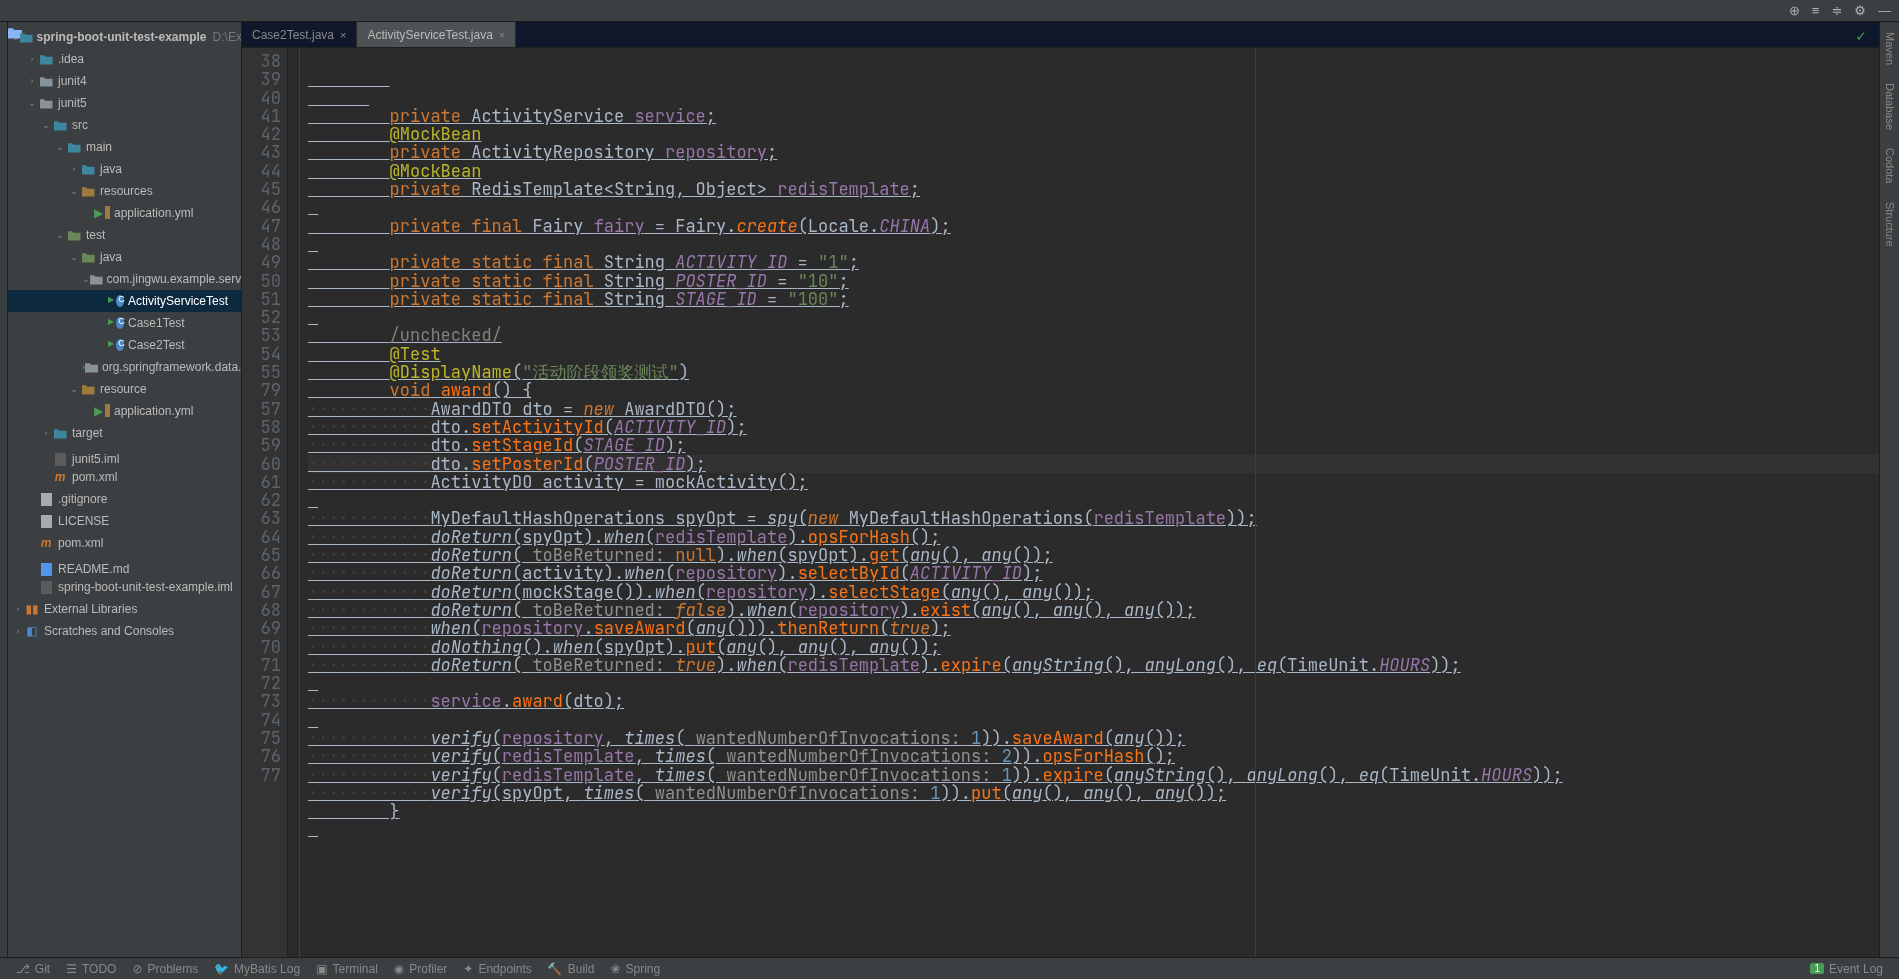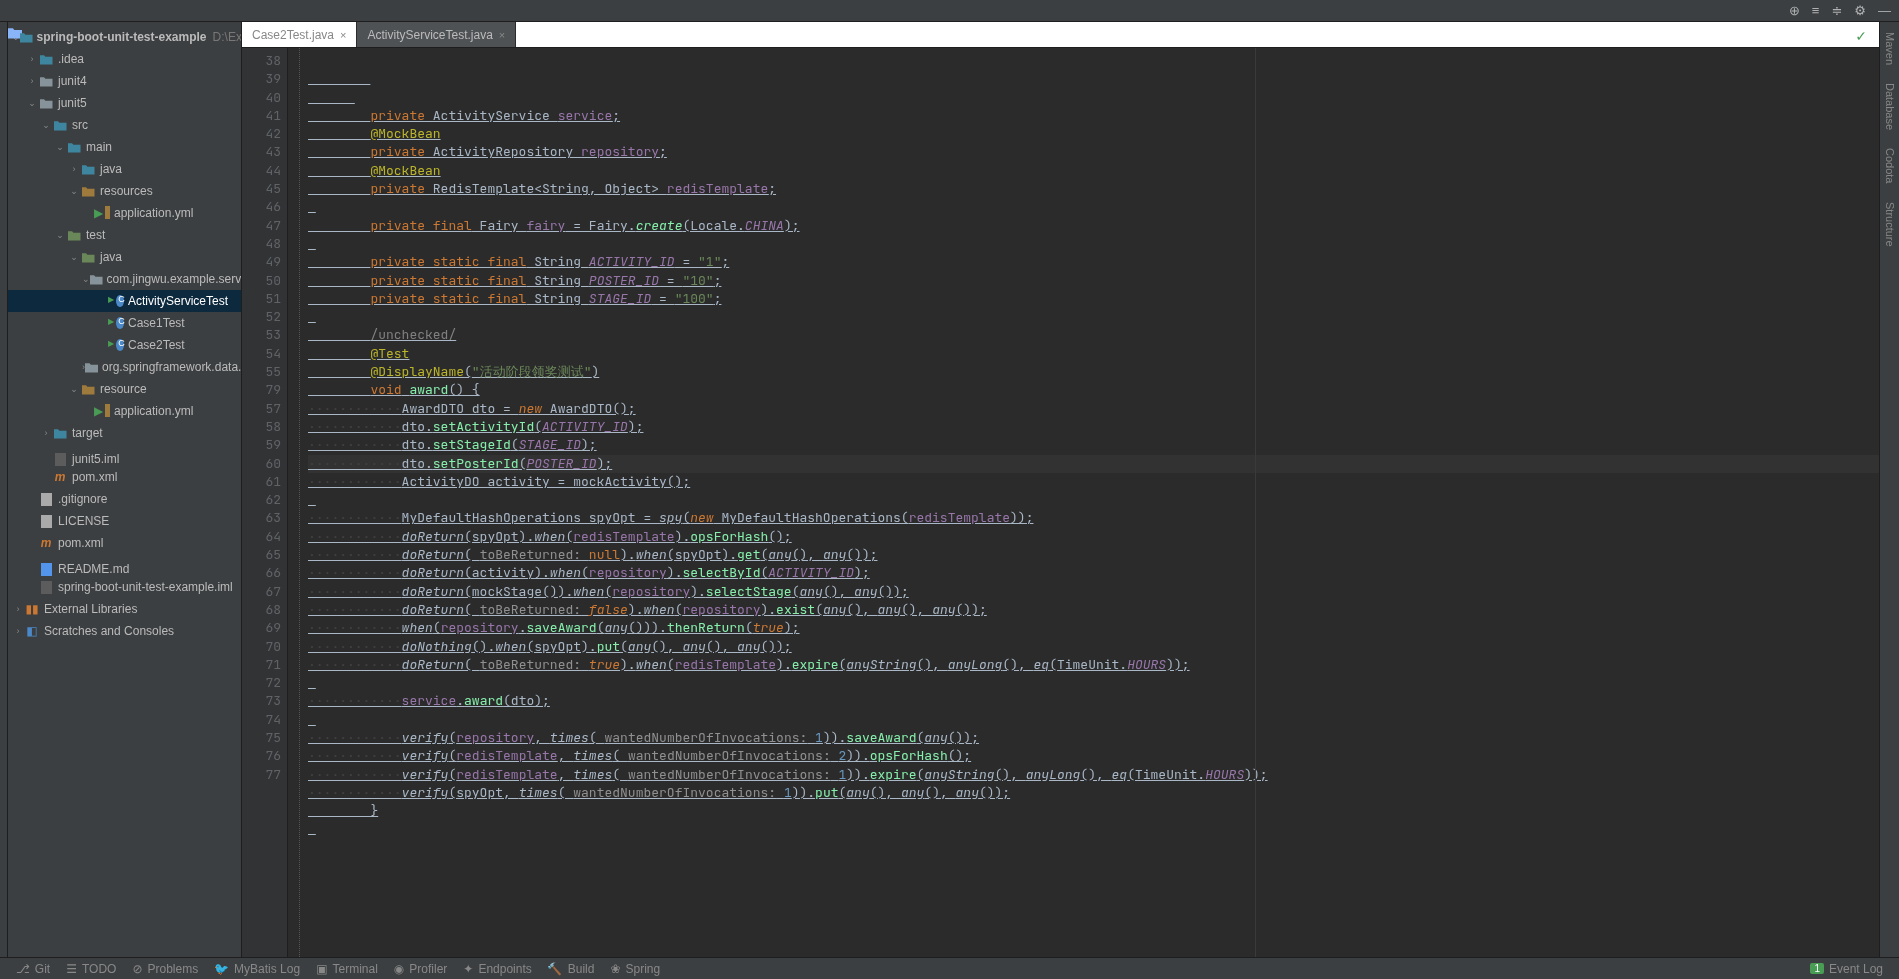--- a/index.html
+++ b/index.html
@@ -89,21 +89,21 @@
 
 .editor-area {
   flex: 1;
   background: #2b2b2b;
   display: flex;
   flex-direction: column;
   position: relative;
 }
 .tabs-bar {
   height: 26px;
-  background: #ffffff;
+  background: #0f172a;
   display: flex;
   border-bottom: 1px solid #1e1e1e;
 }
 .tab {
   padding: 0 10px;
   display: flex;
   align-items: center;
   gap: 6px;
   color: #888;
   font-size: 12px;
@@ -115,21 +115,21 @@
   color: #bbbbbb;
 }
 .tab-close { color: #888; font-size: 11px; cursor: pointer; }
 .tab-check { margin-left:auto; padding:6px 12px 0 0; color:#499c54; font-size:14px; }
 
 .code-container {
   flex: 1;
   display: flex;
   overflow: hidden;
   font-family: "JetBrains Mono", Consolas, monospace;
-  font-size: 13px;
+  font-size: 17px;
   line-height: 18.3px;
   position: relative;
 }
 .gutter {
   width: 46px;
   background: #313335;
   color: #606366;
   text-align: right;
   padding: 4px 6px 0 0;
   user-select: none;
@@ -150,21 +150,21 @@
 }
 .code-line { height: 18.3px; }
 .code-line.current { background: #323232; }
 .vline { position:absolute; top:0; bottom:0; left:955px; width:1px; background:#3a3a3a; }
 
 .kw { color: #cc7832; }
 .ital { font-style: italic; }
 .str { color: #6a8759; }
 .ann { color: #bbb529; }
 .num { color: #6897bb; }
-.fn { color: #86efac; }
+.fn { color: #f97316; }
 .fld { color: #9876aa; }
 .cmt { color: #808080; }
 .dots { color: #404040; }
 .param { color: #909090; }
 
 .right-gutter {
   width: 20px;
   background: #3c3f41;
   border-left: 1px solid #1e1e1e;
   display:flex;

